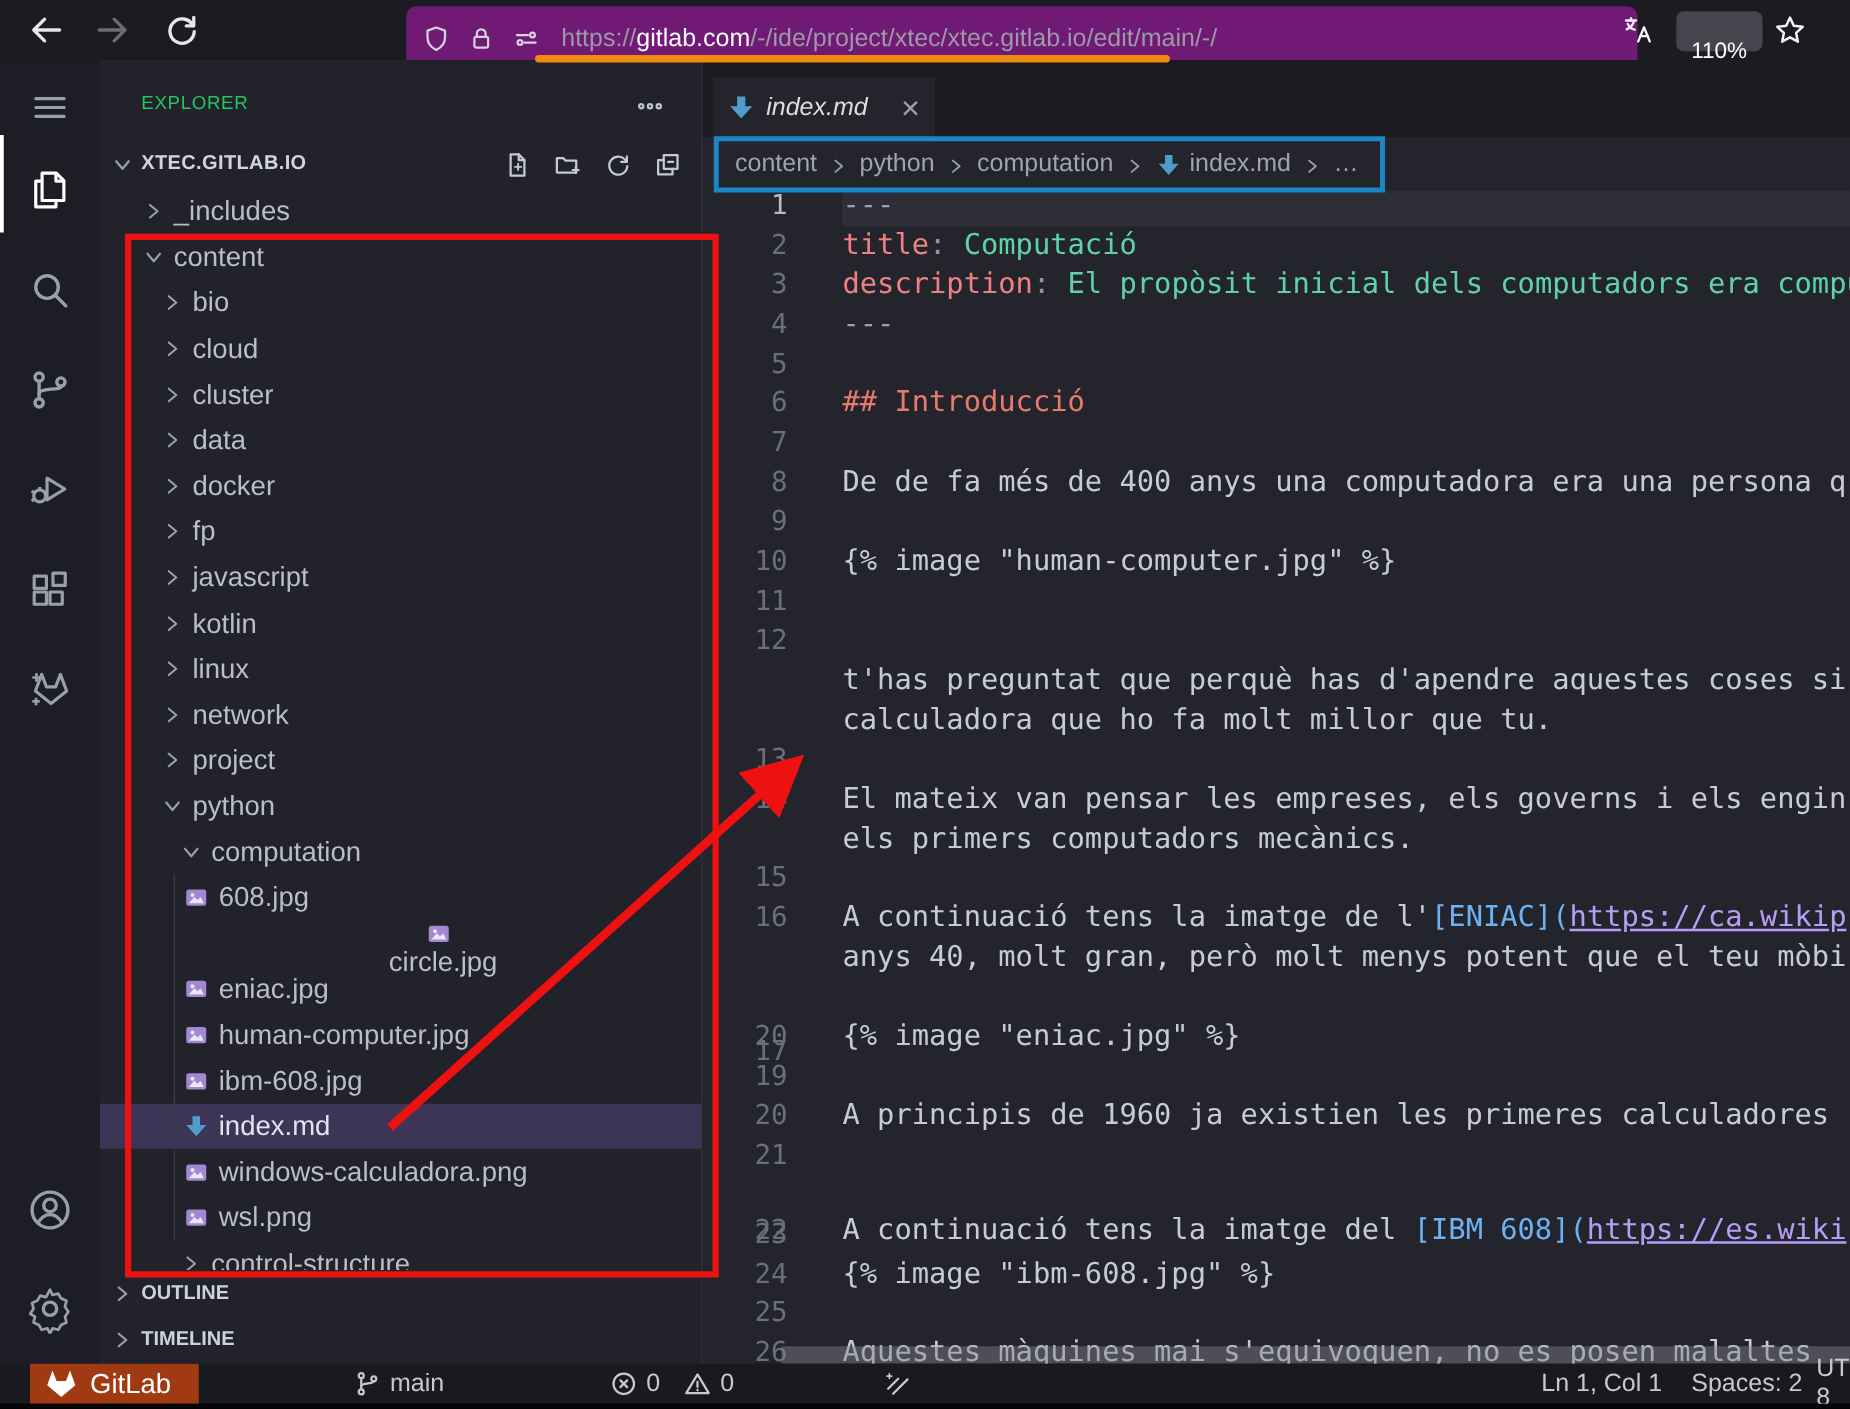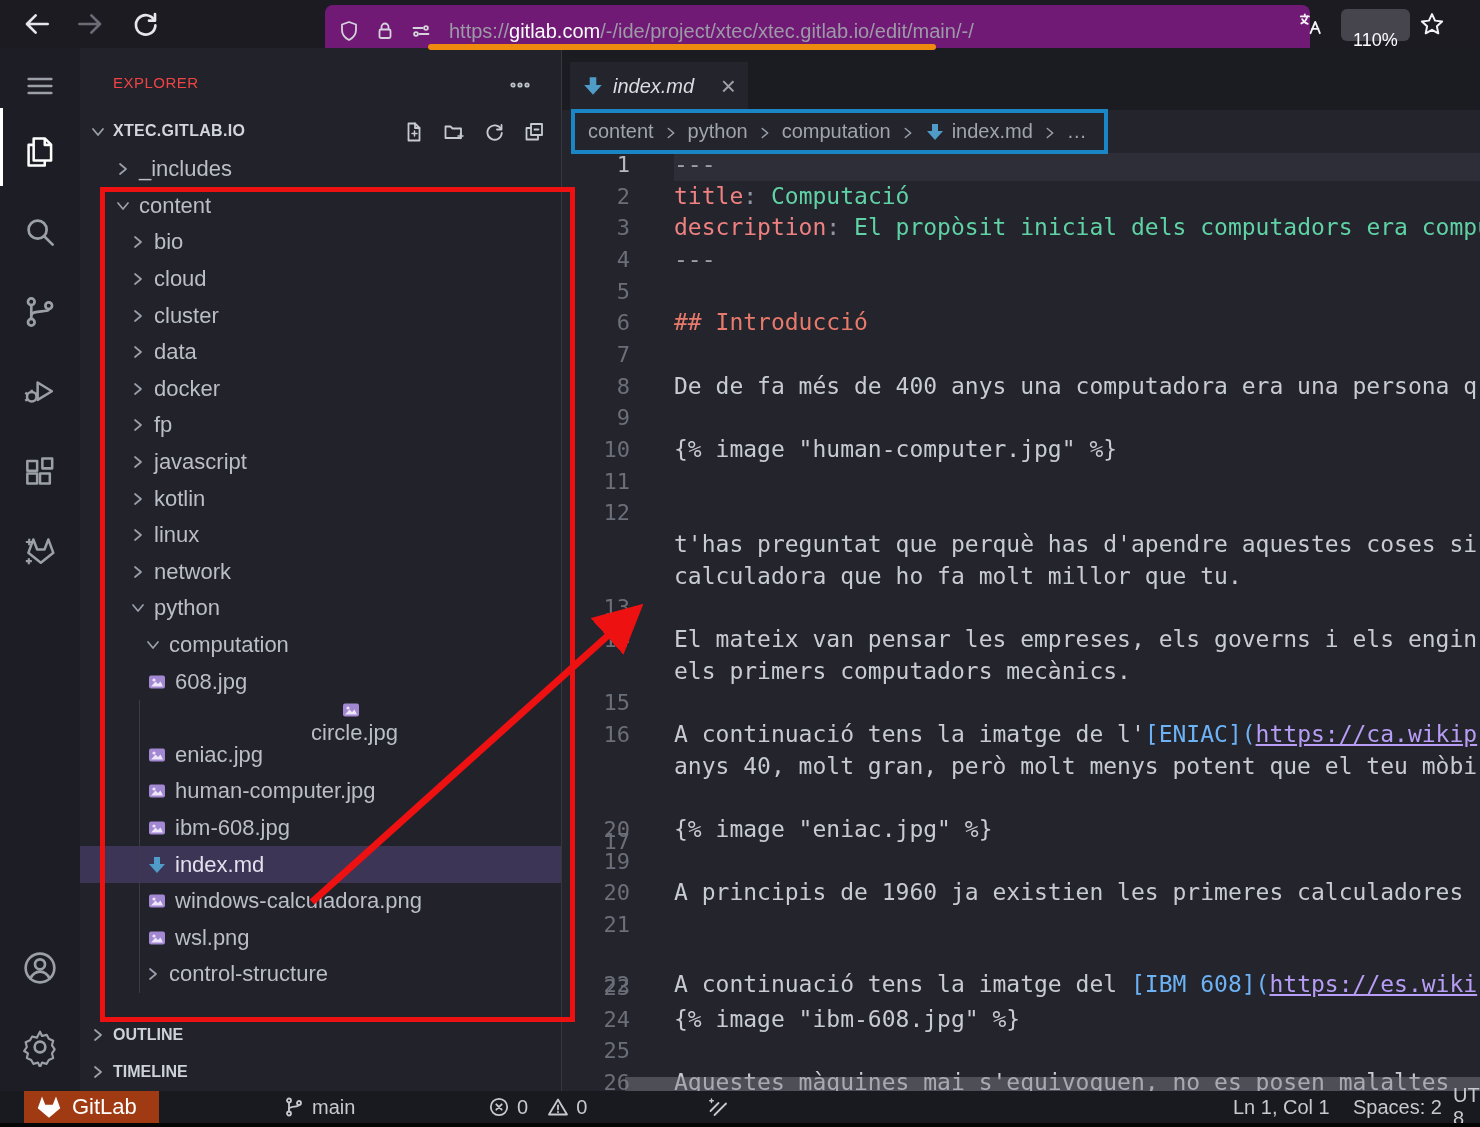--- a/index.html
+++ b/index.html
@@ -25,21 +25,21 @@
   #ide { position:absolute; left:0; top:48px; width:1480px; height:1043px; background:#24242c; }
 
   
   #activity-bar { position:absolute; left:0; top:0; width:80px; height:1043px; background:#1d1d25; }
   .act-item { position:absolute; left:16px; width:48px; height:48px; display:flex; align-items:center; justify-content:center; color:#9ba0a8; }
   .act-item.active { color:#ffffff; }
   #active-indicator { position:absolute; left:0; top:60px; width:3px; height:78px; background:#ffffff; }
 
   
   #sidebar { position:absolute; left:80px; top:0; width:482px; height:1043px; background:#22222b; border-right:1px solid #36363f; overflow:hidden; }
-  #explorer-title { position:absolute; left:33px; top:26px; font-size:15px; letter-spacing:.5px; color:#ef4444; }
+  #explorer-title { position:absolute; left:33px; top:26px; font-size:15px; letter-spacing:.5px; color:#22c55e; }
   #explorer-more { position:absolute; left:428px; top:25px; width:24px; height:24px; color:#bfc3ca; }
   #project-row { position:absolute; left:0; top:65px; width:482px; height:38px; }
   #project-chevron { position:absolute; left:8px; top:9px; width:20px; height:20px; }
   #project-label { position:absolute; left:33px; top:9px; font-size:16px; font-weight:bold; color:#d2d6dc; letter-spacing:.3px; }
   .hdr-act { position:absolute; top:7px; width:24px; height:24px; color:#c6cad1; }
   #tree { position:absolute; left:0; top:103px; width:482px; }
   .trow { position:relative; height:36.6px; display:flex; align-items:center; color:#babec6; font-size:22px; white-space:nowrap; }
   .trow.selected { background:#3c3556; color:#e3e1ee; }
   .chev { width:20px; height:20px; margin-right:6px; flex:0 0 auto; }
   .ficon { width:20px; height:20px; margin-right:8px; flex:0 0 auto; }
@@ -350,20 +350,28 @@
           </span>
           <span>linux</span>
         </div>
         <div class="trow" style="padding-left: 48px;">
           <span class="chev">
             <svg viewBox="0 0 20 20" stroke="#9aa0ab" fill="none" stroke-width="1.7" stroke-linecap="round" stroke-linejoin="round">
               <polyline points="7,5 13,10 7,15"></polyline>
             </svg>
           </span>
           <span>network</span>
+        </div>
+        <div class="trow" style="padding-left: 48px;">
+          <span class="chev">
+            <svg viewBox="0 0 20 20" stroke="#9aa0ab" fill="none" stroke-width="1.7" stroke-linecap="round" stroke-linejoin="round">
+              <polyline points="7,5 13,10 7,15"></polyline>
+            </svg>
+          </span>
+          <span>project</span>
         </div>
         <div class="trow" style="padding-left: 48px;">
           <span class="chev">
             <svg viewBox="0 0 20 20" stroke="#9aa0ab" fill="none" stroke-width="1.7" stroke-linecap="round" stroke-linejoin="round">
               <polyline points="5,7 10,13 15,7"></polyline>
             </svg>
           </span>
           <span>python</span>
         </div>
         <div class="trow" style="padding-left: 63px;">

